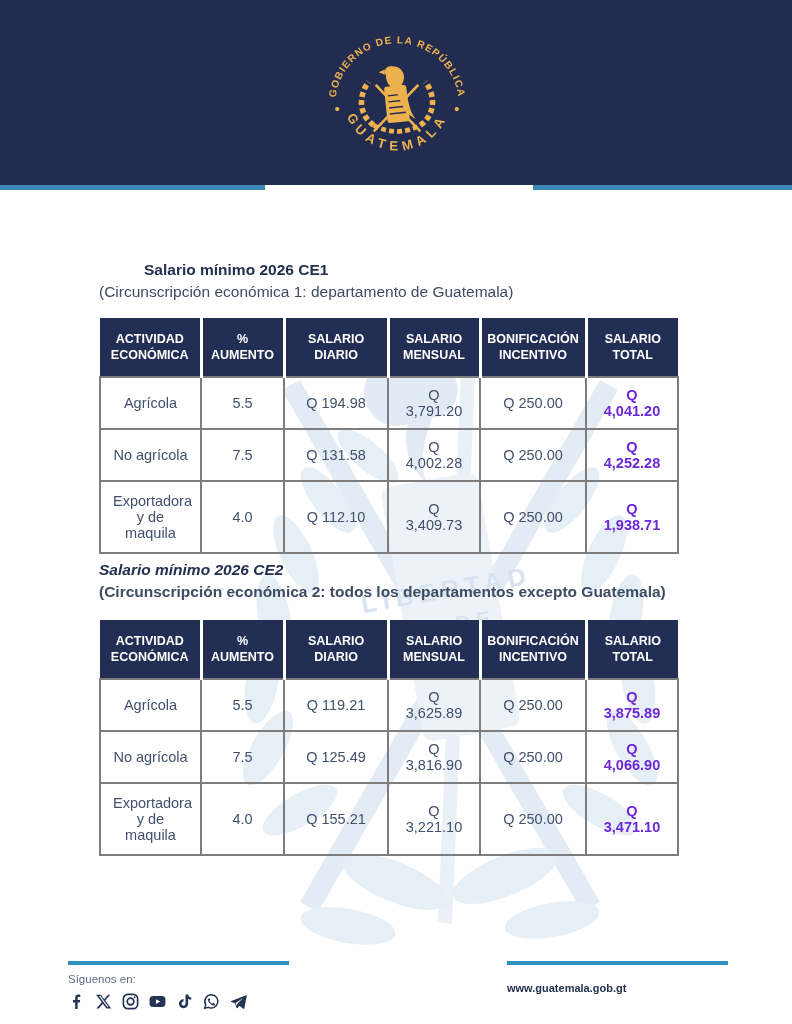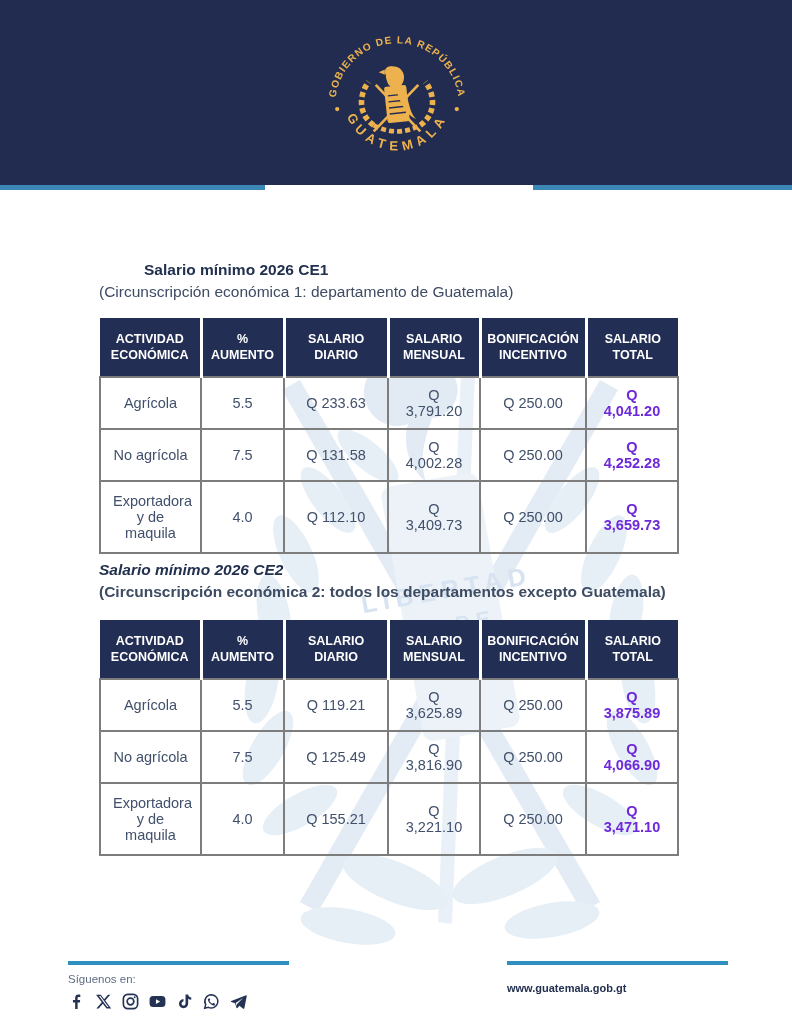--- a/index.html
+++ b/index.html
@@ -158,40 +158,40 @@
         <th>BONIFICACIÓN
 INCENTIVO</th>
         <th>SALARIO
 TOTAL</th>
       </tr>
     </thead>
     <tbody>
       <tr class="r1">
         <td>Agrícola</td>
         <td>5.5</td>
-        <td>Q 233.63</td>
+        <td>Q 194.98</td>
         <td>Q 3,791.20</td>
         <td>Q 250.00</td>
         <td class="c-total">Q 4,041.20</td>
       </tr>
       <tr class="r2">
         <td>No agrícola</td>
         <td>7.5</td>
         <td>Q 131.58</td>
         <td>Q 4,002.28</td>
         <td>Q 250.00</td>
         <td class="c-total">Q 4,252.28</td>
       </tr>
       <tr class="r3">
         <td>Exportadora y de maquila</td>
         <td>4.0</td>
         <td>Q 112.10</td>
         <td>Q 3,409.73</td>
         <td>Q 250.00</td>
-        <td class="c-total">Q 3,659.73</td>
+        <td class="c-total">Q 1,938.71</td>
       </tr>
     </tbody>
   </table>
 
   <h2 class="sec-title" id="title2">Salario mínimo 2026 CE2</h2>
   <p class="sec-sub" id="sub2">(Circunscripción económica 2: todos los departamentos excepto Guatemala)</p>
 
   <table class="wage" id="table2">
     <colgroup>
       <col style="width:101px">

